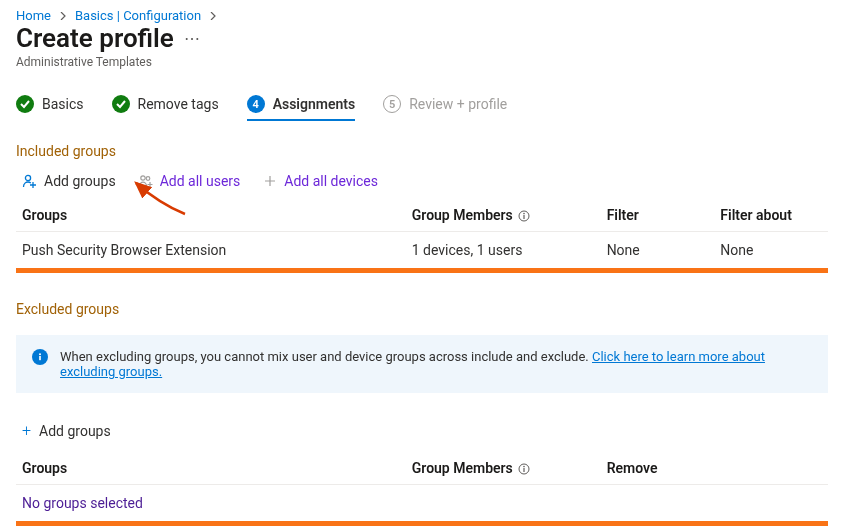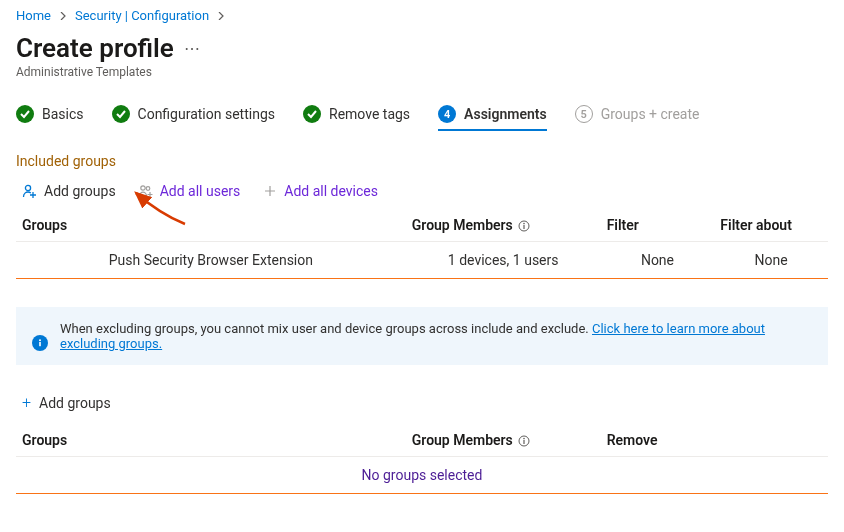--- a/index.html
+++ b/index.html
@@ -7,21 +7,21 @@
     font-family: "Segoe UI", -apple-system, BlinkMacSystemFont, Roboto, sans-serif;
     font-size: 13px;
     color: #323130;
     background: #fff;
     width: 844px;
     padding: 8px 16px 20px 16px;
   }
   a { color: #0078d4; text-decoration: none; cursor: pointer; }
 
   
-  .breadcrumb { display: flex; align-items: center; gap: 8px; font-size: 13px; margin-bottom: 10px; }
+  .breadcrumb { display: flex; align-items: center; gap: 8px; font-size: 13px; }
   .breadcrumb .sep { color: #605e5c; }
 
   
   .page-header { display: flex; align-items: center; gap: 10px; }
   h1 { font-size: 26px; font-weight: 600; color: #1b1a19; }
   .more-icon { color: #605e5c; font-size: 16px; letter-spacing: 2px; cursor: pointer; }
   .subtitle { color: #605e5c; font-size: 12px; margin-top: 2px; margin-bottom: 26px; }
 
   
   .steps { display: flex; align-items: flex-start; gap: 28px; margin-bottom: 22px; }
@@ -43,36 +43,36 @@
   .actions { display: flex; align-items: center; gap: 22px; padding: 0 0 10px 6px; }
   .action { display: inline-flex; align-items: center; gap: 6px; font-size: 14px; cursor: pointer; }
   .action .icon { width: 16px; height: 16px; color: #0078d4; }
   .action.disabled { color: #6d28d9; cursor: default; }
   .action.disabled .icon { color: #a19f9d; }
   .action.enabled { color: #323130; }
 
   
   table { width: 100%; border-collapse: collapse; font-size: 14px; }
   th { text-align: left; font-weight: 600; padding: 8px 6px; border-bottom: 1px solid #edebe9; color: #1b1a19; }
-  td { padding: 10px 6px; border-bottom: 1px solid #f97316; color: #323130; text-align: center; }
+  td { padding: 10px 6px; border-bottom: 5px solid #f97316; color: #323130; }
   .col-groups { width: 48%; }
   .col-members { width: 24%; }
   .col-filter { width: 14%; }
   .col-mode { width: 14%; }
   .info-icon { width: 12px; height: 12px; vertical-align: middle; margin-left: 2px; color: #605e5c; }
 
   .excluded { margin-top: 28px; }
 
   
   .banner {
     margin: 18px 0 22px 0;
     background: #eff6fc;
     padding: 14px 16px;
     display: flex;
-    align-items: flex-end;
+    align-items: flex-start;
     gap: 12px;
     font-size: 13px;
   }
   .banner .badge {
     width: 16px; height: 16px; border-radius: 50%; background: #0078d4;
     display: inline-flex; align-items: center; justify-content: center; flex-shrink: 0;
   }
   .banner .badge svg { width: 10px; height: 10px; }
   .banner a { text-decoration: underline; }
 
@@ -96,21 +96,21 @@
 </head>
 <body>
 
 <nav class="breadcrumb">
   <a>Home</a>
   <span class="sep">
     <svg width="8" height="8" viewBox="0 0 8 8">
         <path d="M2 0 L6 4 L2 8" fill="none" stroke="#605e5c" stroke-width="1.2"></path>
       </svg>
   </span>
-  <a>Security | Configuration</a>
+  <a>Basics | Configuration</a>
   <span class="sep">
     <svg width="8" height="8" viewBox="0 0 8 8">
         <path d="M2 0 L6 4 L2 8" fill="none" stroke="#605e5c" stroke-width="1.2"></path>
       </svg>
   </span>
 </nav>
 
 <div class="page-header">
   <h1>Create profile</h1>
   <span class="more-icon">⋯</span>
@@ -125,37 +125,29 @@
         </svg>
     </span>
     <span class="label">Basics</span>
   </div>
   <div class="step done">
     <span class="circ">
       <svg class="check" viewBox="0 0 12 12">
           <path d="M2 6 L5 9 L10 3" fill="none" stroke="#fff" stroke-width="2"></path>
         </svg>
     </span>
-    <span class="label">Configuration settings</span>
-  </div>
-  <div class="step done">
-    <span class="circ">
-      <svg class="check" viewBox="0 0 12 12">
-          <path d="M2 6 L5 9 L10 3" fill="none" stroke="#fff" stroke-width="2"></path>
-        </svg>
-    </span>
     <span class="label">Remove tags</span>
   </div>
   <div class="step current">
     <span class="circ">4</span>
     <span class="label">Assignments</span>
   </div>
   <div class="step pending">
     <span class="circ">5</span>
-    <span class="label">Groups + create</span>
+    <span class="label">Review + profile</span>
   </div>
 </div>
 
 <div class="sect-head">Included groups</div>
 
 <div class="arrow-wrap">
   <div class="actions">
     <span class="action enabled">
       <svg class="icon" viewBox="0 0 16 16">
         <circle cx="6" cy="5" r="2.6" fill="none" stroke="currentColor" stroke-width="1.3"></circle>
@@ -211,20 +203,21 @@
     <tr>
       <td>Push Security Browser Extension</td>
       <td>1 devices, 1 users</td>
       <td>None</td>
       <td>None</td>
     </tr>
   </tbody>
 </table>
 
 <div class="excluded">
+  <div class="sect-head">Excluded groups</div>
 
   <div class="banner">
     <span class="badge">
       <svg viewBox="0 0 10 10">
           <circle cx="5" cy="2.3" r="1" fill="#fff"></circle>
           <rect x="4.2" y="4" width="1.6" height="4.2" fill="#fff"></rect>
         </svg>
     </span>
     <span>
       <span>When excluding groups, you cannot mix user and device groups across include and exclude. </span><a>Click here to learn more about excluding groups.</a>

